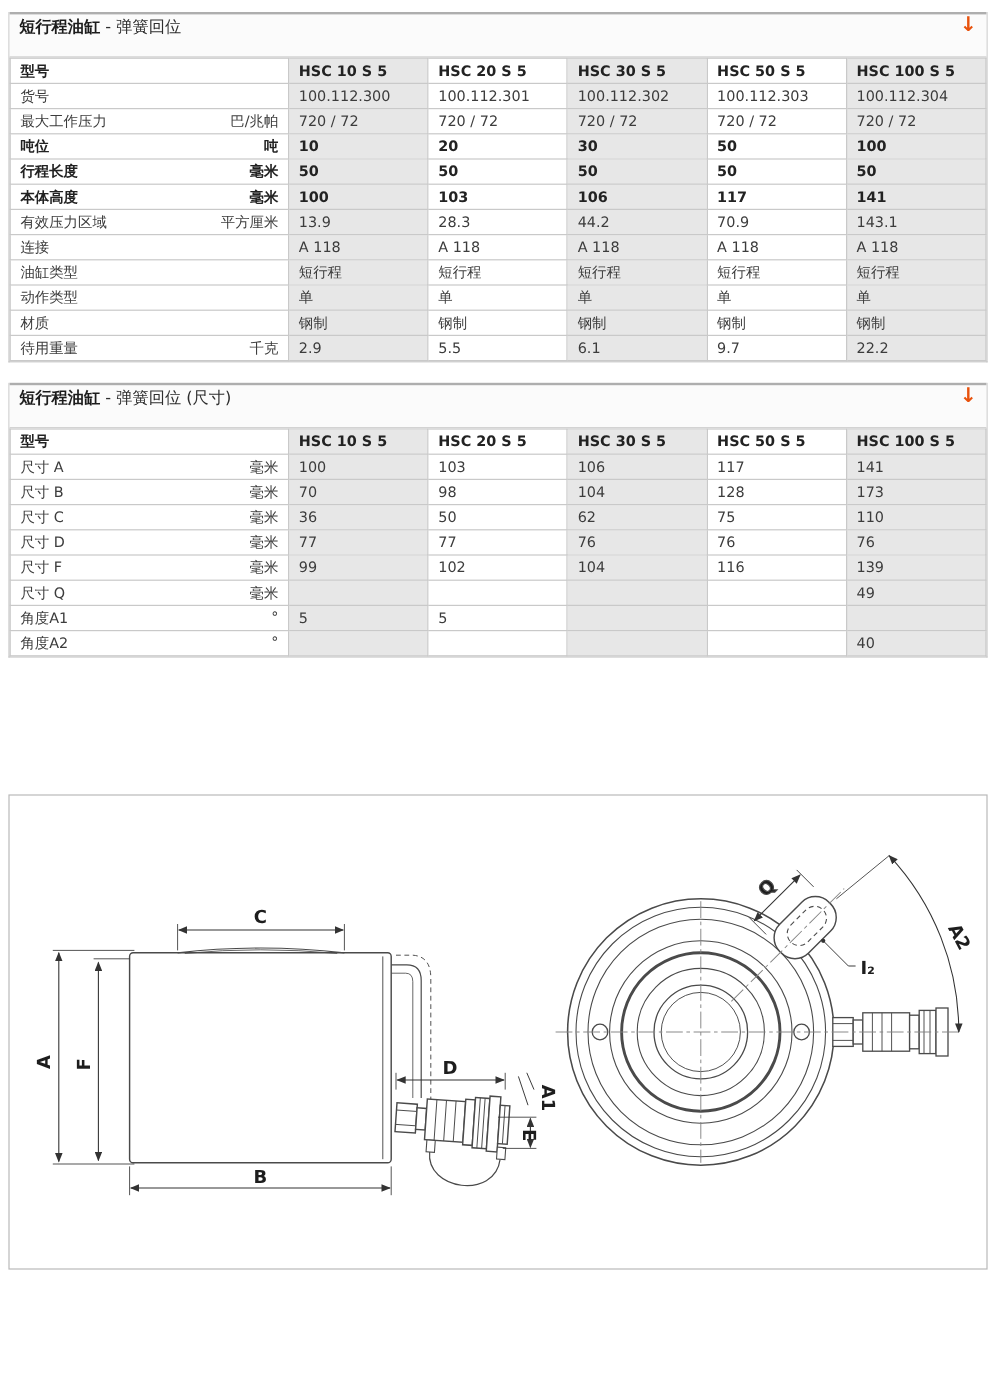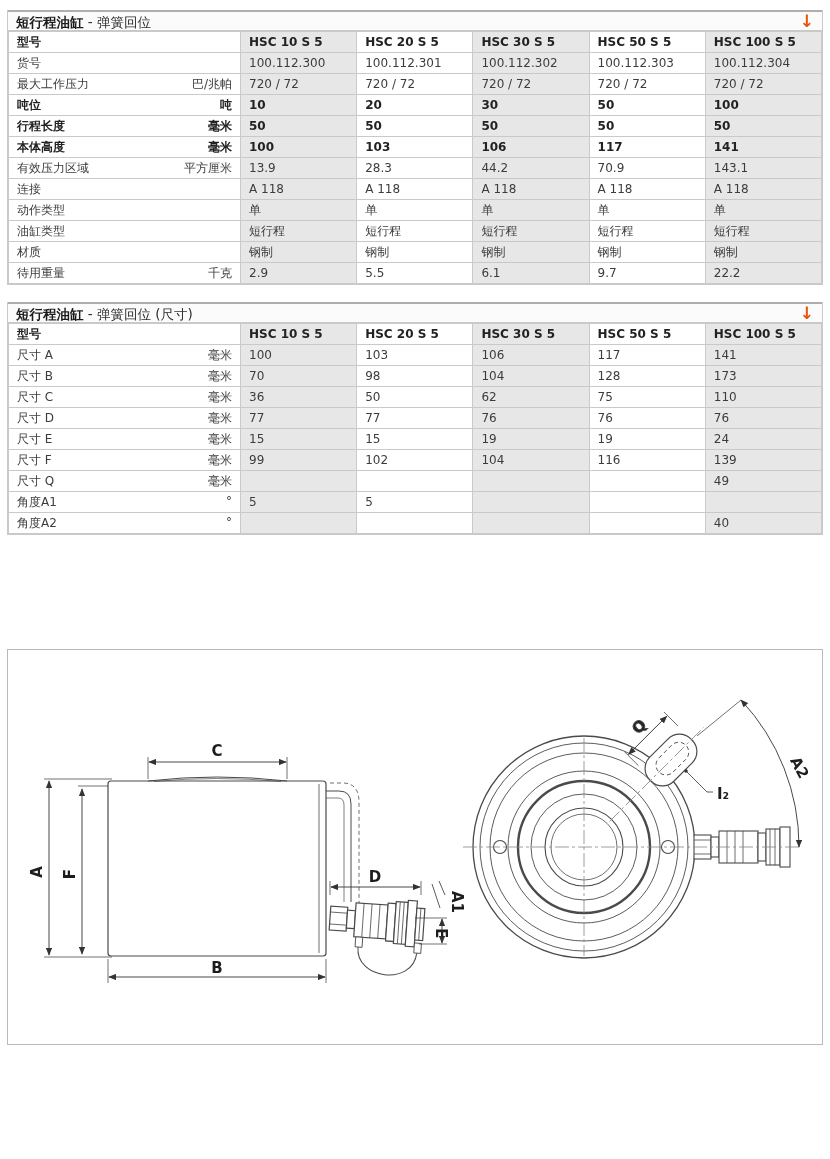--- a/index.html
+++ b/index.html
@@ -6,21 +6,21 @@
   html,body { background:#ffffff; }
   body {
     width:830px; min-height:1159px;
     font-family:"DejaVu Sans","Liberation Sans",sans-serif;
     color:#3c3c3c; position:relative;
   }
   .tbl-block { margin:0 7px; border-left:1px solid #c9c9c9; border-right:1px solid #c9c9c9; border-bottom:1px solid #c9c9c9; }
   .tbl-block.first { margin-top:10px; }
   .tbl-block.second { margin-top:17px; }
   .tbl-title {
-    position:relative; height:21px; line-height:20px;
+    position:relative; height:38px; line-height:20px;
     border-top:2px solid #aeaeae; border-bottom:1px solid #c9c9c9;
     background:#fbfbfb; padding:0 8px; white-space:nowrap; overflow:hidden;
   }
   .t-bold { font-weight:bold; font-size:13.5px; color:#1c1c1c; }
   .t-rest { font-weight:normal; font-size:13.5px; color:#2e2e2e; }
   .down-arrow {
     position:absolute; right:8px; top:0; height:21px; line-height:19px;
     color:#e8520d; font-weight:bold; font-size:17px; cursor:pointer;
   }
   table { width:100%; border-collapse:collapse; table-layout:fixed; }
@@ -121,34 +121,34 @@
           </tr>
           <tr>
             <td class="label-cell"><span>连接</span><span class="unit"></span></td>
             <td>A 118</td>
             <td>A 118</td>
             <td>A 118</td>
             <td>A 118</td>
             <td>A 118</td>
           </tr>
           <tr>
+            <td class="label-cell"><span>油缸类型</span><span class="unit"></span></td>
+            <td>短行程</td>
+            <td>短行程</td>
+            <td>短行程</td>
+            <td>短行程</td>
+            <td>短行程</td>
+          </tr>
+          <tr>
             <td class="label-cell"><span>动作类型</span><span class="unit"></span></td>
             <td>单</td>
             <td>单</td>
             <td>单</td>
             <td>单</td>
             <td>单</td>
-          </tr>
-          <tr>
-            <td class="label-cell"><span>油缸类型</span><span class="unit"></span></td>
-            <td>短行程</td>
-            <td>短行程</td>
-            <td>短行程</td>
-            <td>短行程</td>
-            <td>短行程</td>
           </tr>
           <tr>
             <td class="label-cell"><span>材质</span><span class="unit"></span></td>
             <td>钢制</td>
             <td>钢制</td>
             <td>钢制</td>
             <td>钢制</td>
             <td>钢制</td>
           </tr>
           <tr>
@@ -212,28 +212,20 @@
             <td>75</td>
             <td>110</td>
           </tr>
           <tr>
             <td class="label-cell"><span>尺寸 D</span><span class="unit">毫米</span></td>
             <td>77</td>
             <td>77</td>
             <td>76</td>
             <td>76</td>
             <td>76</td>
-          </tr>
-          <tr>
-            <td class="label-cell"><span>尺寸 E</span><span class="unit">毫米</span></td>
-            <td>15</td>
-            <td>15</td>
-            <td>19</td>
-            <td>19</td>
-            <td>24</td>
           </tr>
           <tr>
             <td class="label-cell"><span>尺寸 F</span><span class="unit">毫米</span></td>
             <td>99</td>
             <td>102</td>
             <td>104</td>
             <td>116</td>
             <td>139</td>
           </tr>
           <tr>

